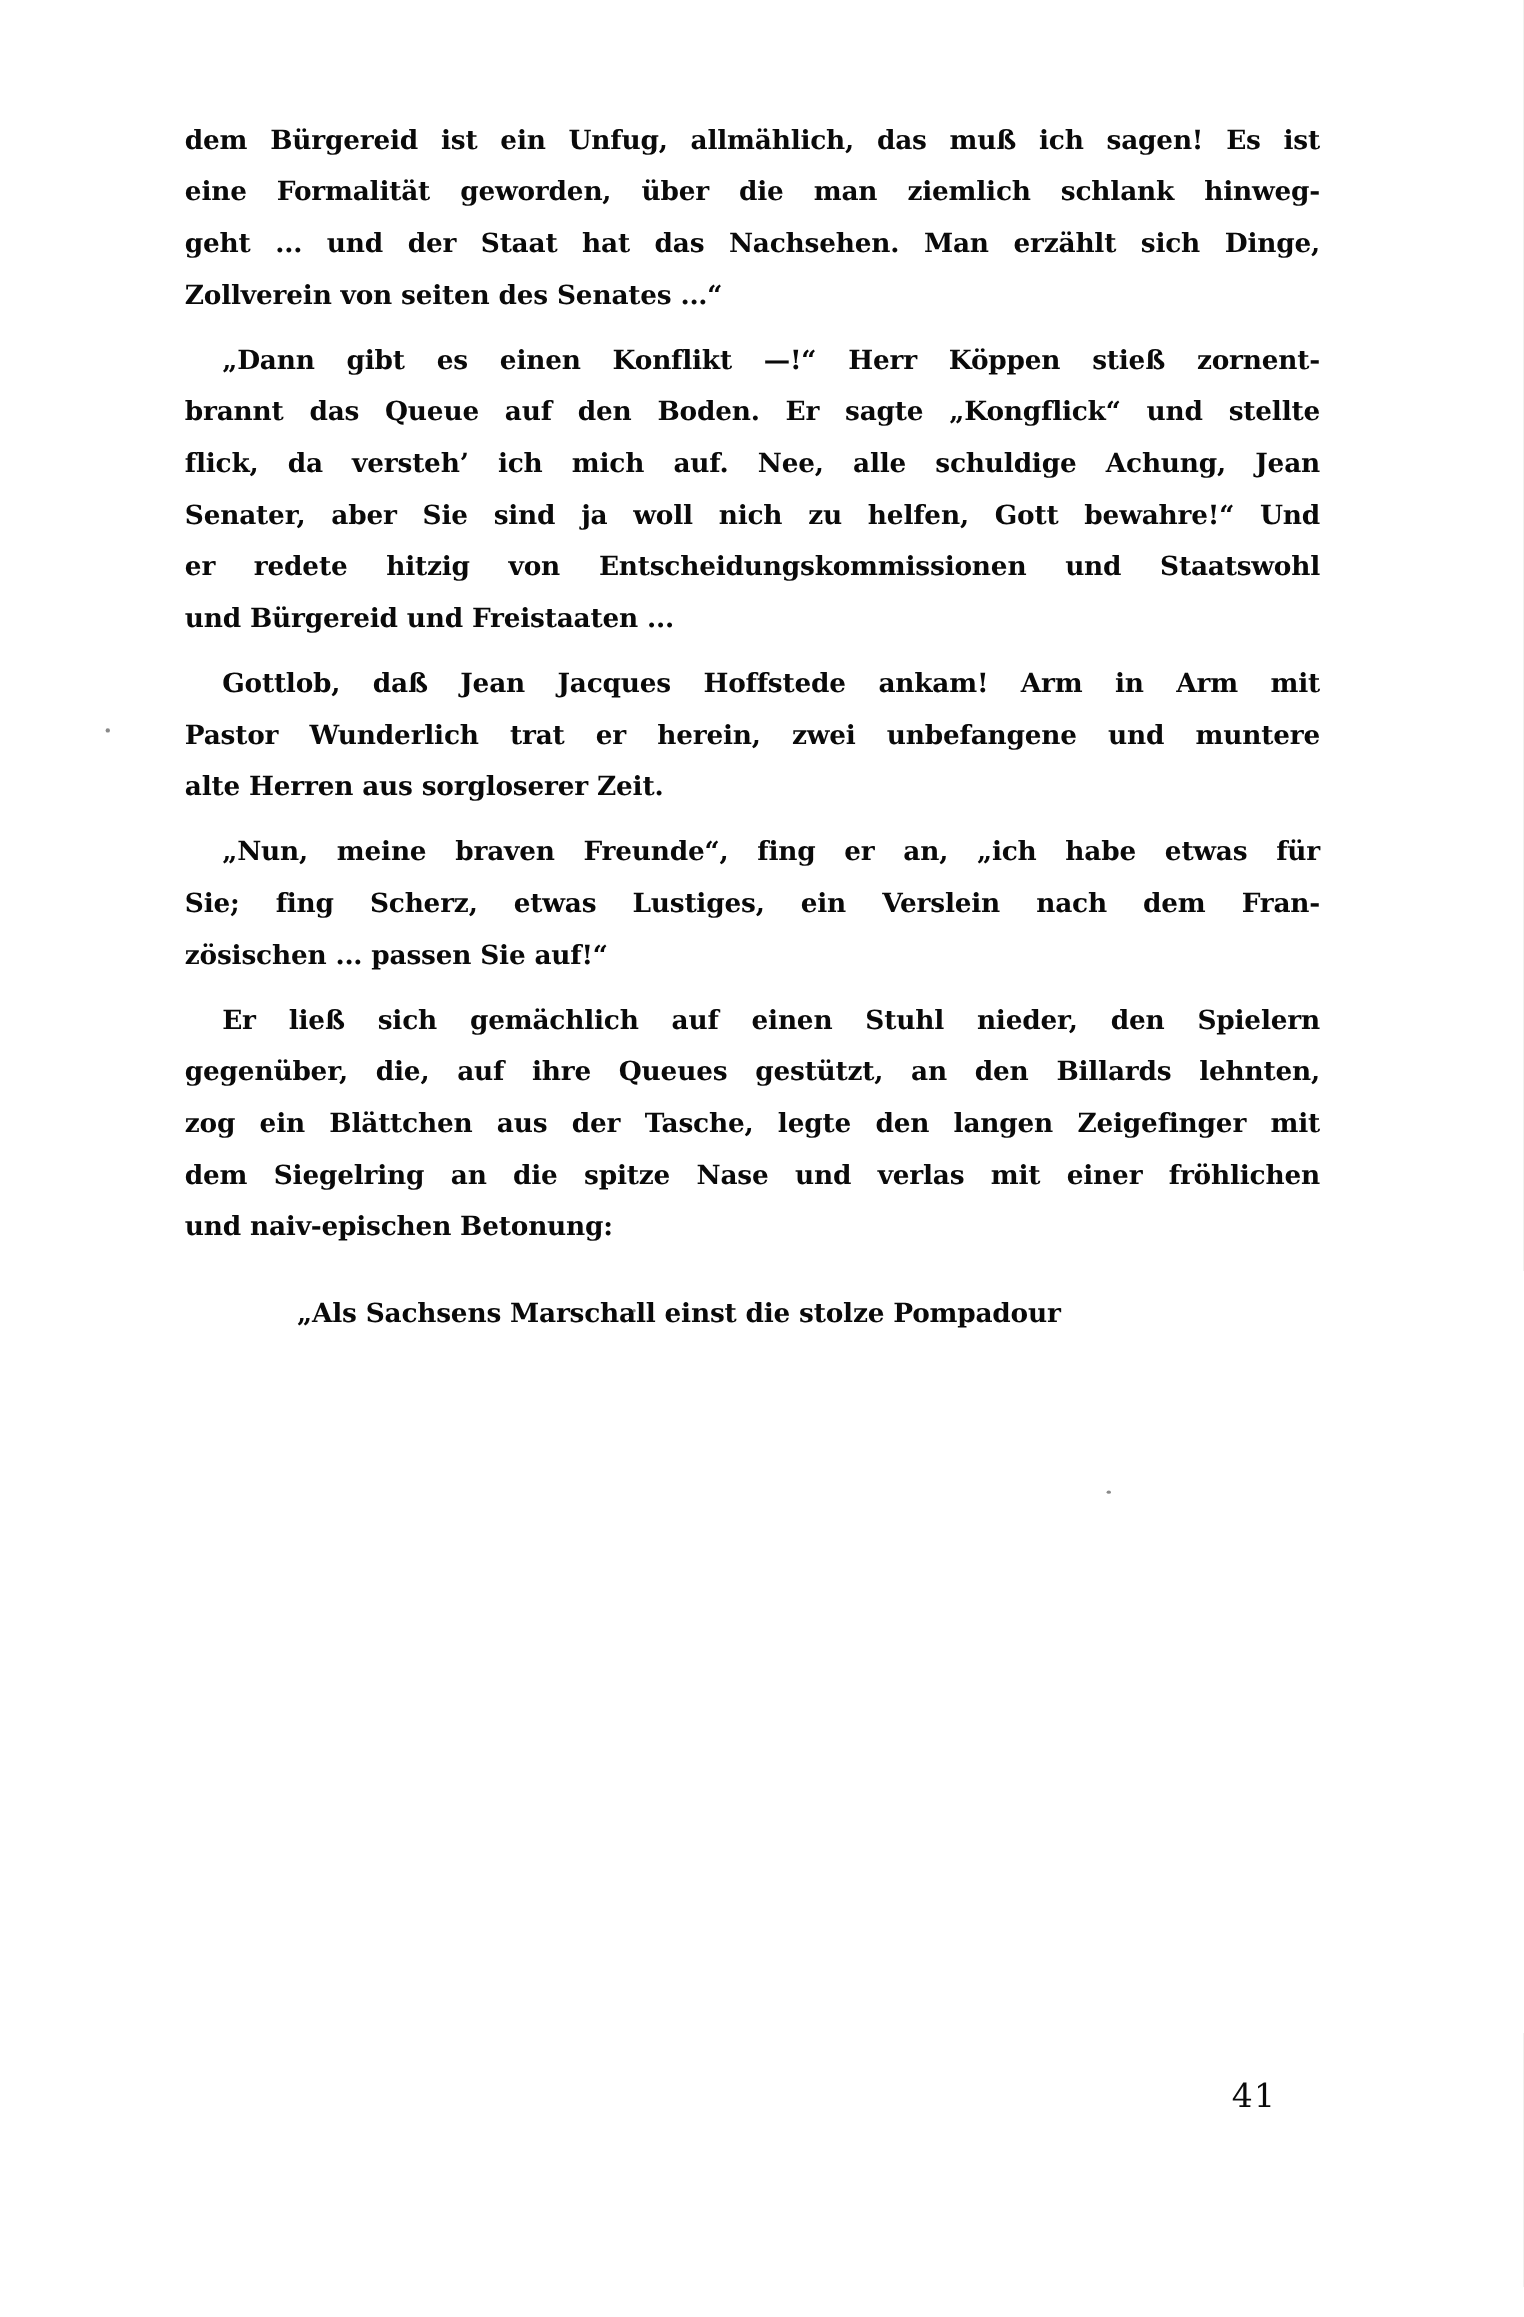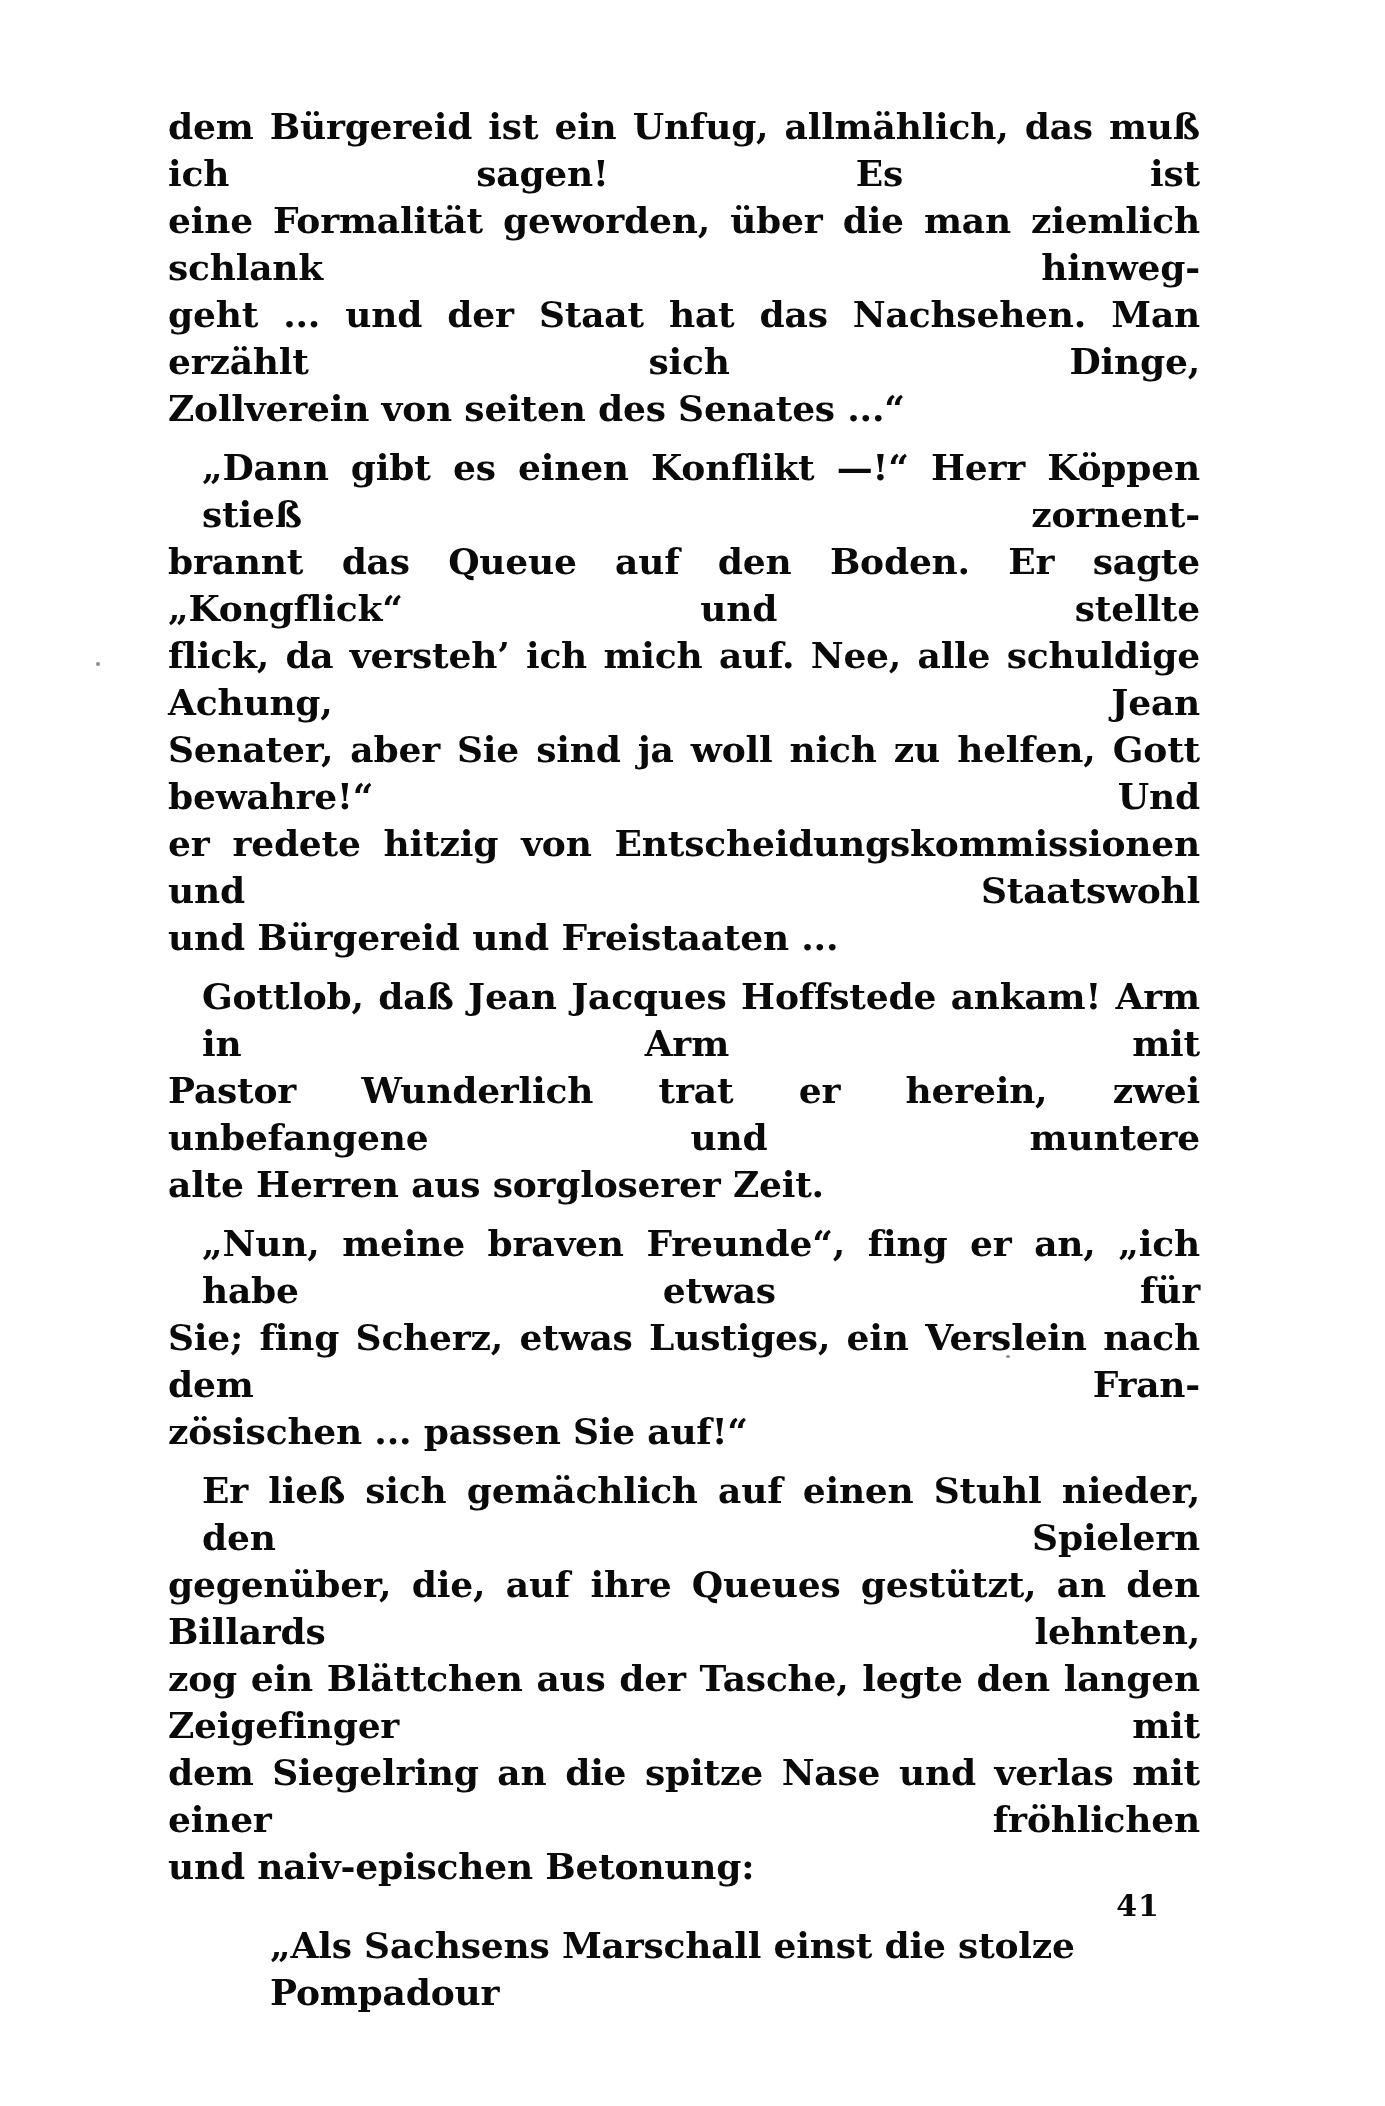--- a/index.html
+++ b/index.html
@@ -17,21 +17,21 @@
     font-family: "DejaVu Serif", "Liberation Serif", serif;
     overflow: hidden;
   }
   .text-block {
     position: absolute;
     left: 168px;
     top: 103px;
     width: 1032px;
   }
   .line {
-    font-size: 36px;
+    font-size: 24px;
     font-weight: 700;
     line-height: 47px;
     letter-spacing: -0.2px;
     white-space: pre-wrap;
   }
   .line.justify,
   .line.justify-indent {
     text-align: justify;
     text-align-last: justify;
   }
@@ -47,21 +47,21 @@
   .line.gap {
     margin-top: 32px;
   }
   .page-number {
     position: absolute;
     left: 1100px;
     top: 1888px;
     width: 60px;
     text-align: right;
     font-size: 30px;
-    font-weight: 700;
+    font-weight: 400;
     letter-spacing: 1px;
   }
   .speck {
     position: absolute;
     background: #2a2a2a;
     border-radius: 50%;
     opacity: 0.55;
   }
   .speck.s1 { left: 96px;  top: 662px;  width: 4px; height: 4px; }
   .speck.s2 { left: 1006px; top: 1355px; width: 4px; height: 3px; }

